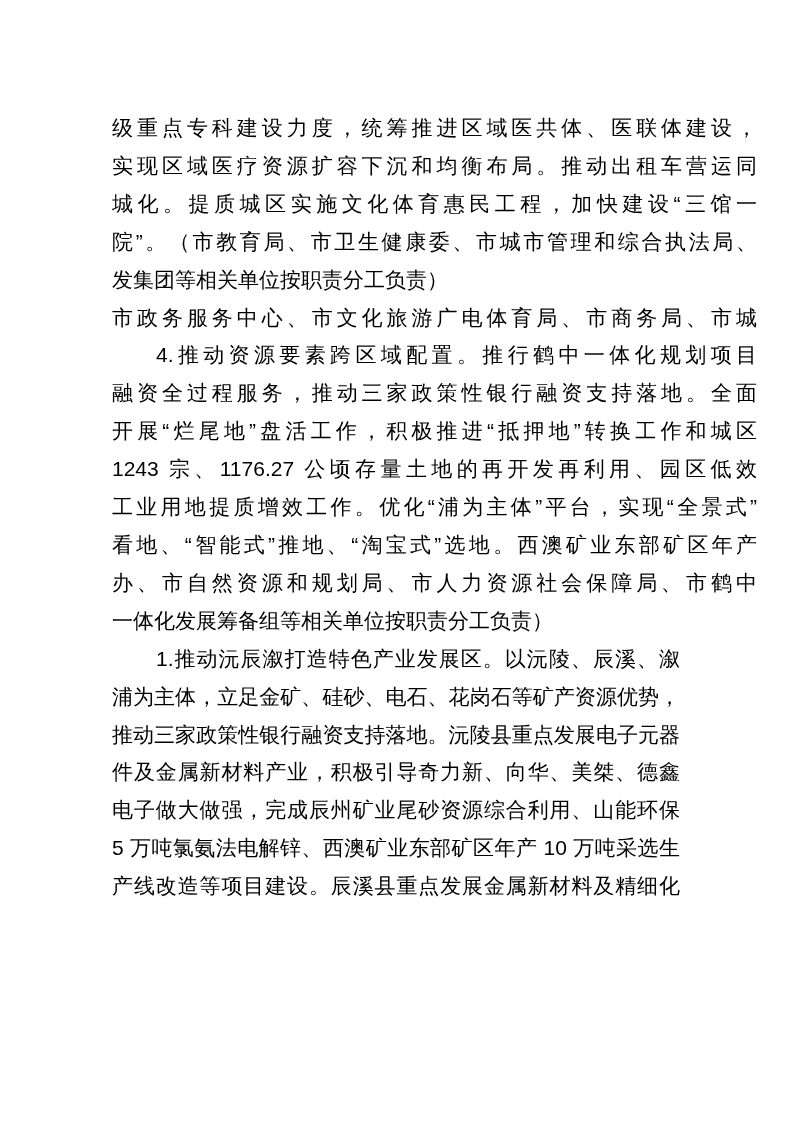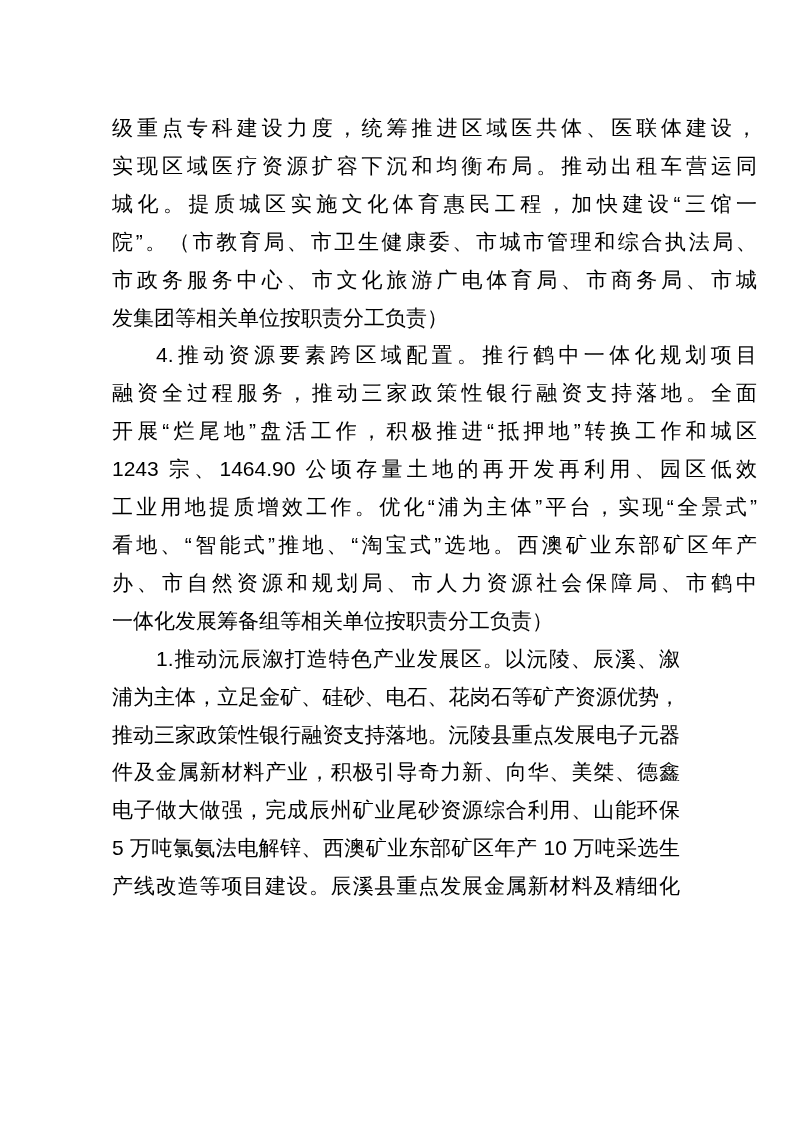--- a/index.html
+++ b/index.html
@@ -51,26 +51,26 @@
 </style>
 </head>
 <body>
 
 <div class="page">
   <div class="textblock">
     <div class="ln fill">级重点专科建设力度，统筹推进区域医共体、医联体建设，</div>
     <div class="ln fill">实现区域医疗资源扩容下沉和均衡布局。推动出租车营运同</div>
     <div class="ln fill">城化。提质城区实施文化体育惠民工程，加快建设“三馆一</div>
     <div class="ln fill">院”。（市教育局、市卫生健康委、市城市管理和综合执法局、</div>
+    <div class="ln">发集团等相关单位按职责分工负责）</div>
     <div class="ln fill">市政务服务中心、市文化旅游广电体育局、市商务局、市城</div>
-    <div class="ln">发集团等相关单位按职责分工负责）</div>
     <div class="ln fill indent">4.推动资源要素跨区域配置。推行鹤中一体化规划项目</div>
     <div class="ln fill">融资全过程服务，推动三家政策性银行融资支持落地。全面</div>
     <div class="ln fill">开展“烂尾地”盘活工作，积极推进“抵押地”转换工作和城区</div>
-    <div class="ln fill">1243 宗、1464.90 公顷存量土地的再开发再利用、园区低效</div>
+    <div class="ln fill">1243 宗、1176.27 公顷存量土地的再开发再利用、园区低效</div>
     <div class="ln fill">工业用地提质增效工作。优化“浦为主体”平台，实现“全景式”</div>
     <div class="ln fill">看地、“智能式”推地、“淘宝式”选地。西澳矿业东部矿区年产</div>
     <div class="ln fill">办、市自然资源和规划局、市人力资源社会保障局、市鹤中</div>
     <div class="ln">一体化发展筹备组等相关单位按职责分工负责）</div>
     <div class="ln narrow fill indent">1.推动沅辰溆打造特色产业发展区。以沅陵、辰溪、溆</div>
     <div class="ln narrow fill">浦为主体，立足金矿、硅砂、电石、花岗石等矿产资源优势，</div>
     <div class="ln narrow fill">推动三家政策性银行融资支持落地。沅陵县重点发展电子元器</div>
     <div class="ln narrow fill">件及金属新材料产业，积极引导奇力新、向华、美桀、德鑫</div>
     <div class="ln narrow fill">电子做大做强，完成辰州矿业尾砂资源综合利用、山能环保</div>
     <div class="ln narrow fill">5 万吨氯氨法电解锌、西澳矿业东部矿区年产 10 万吨采选生</div>

